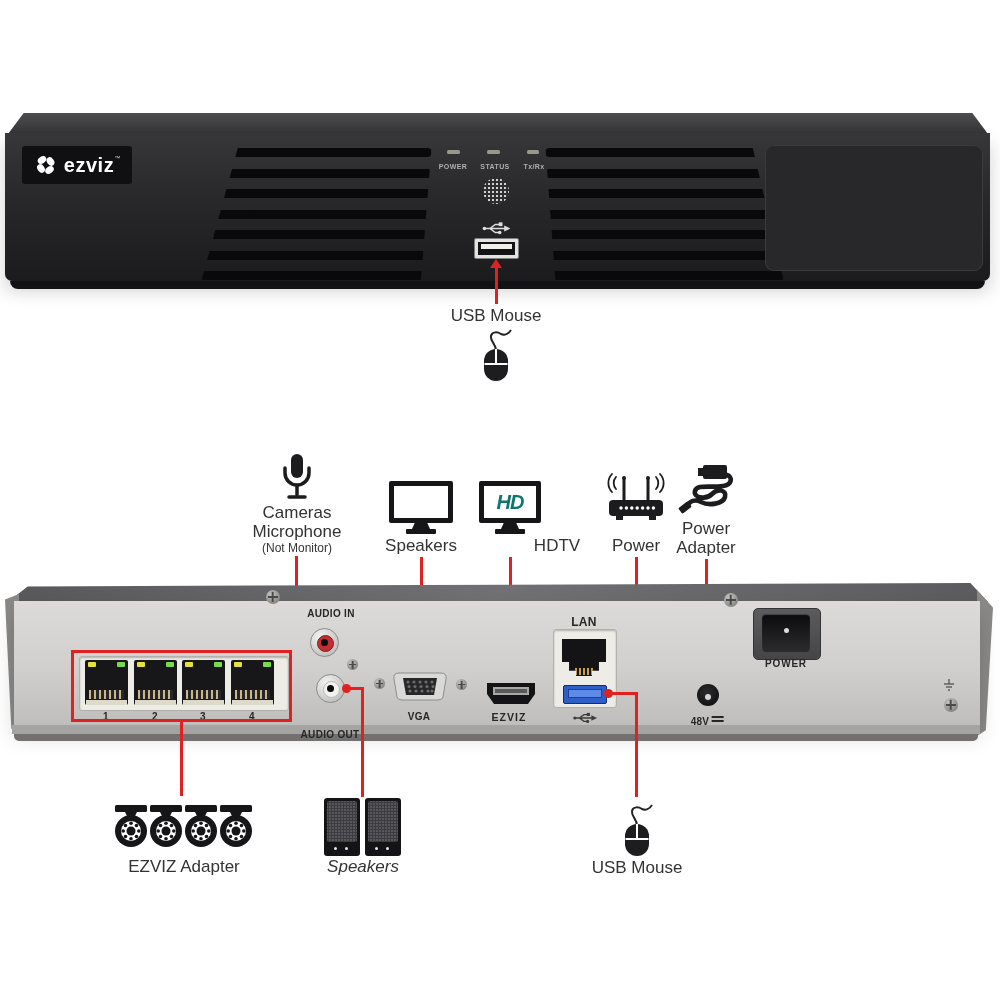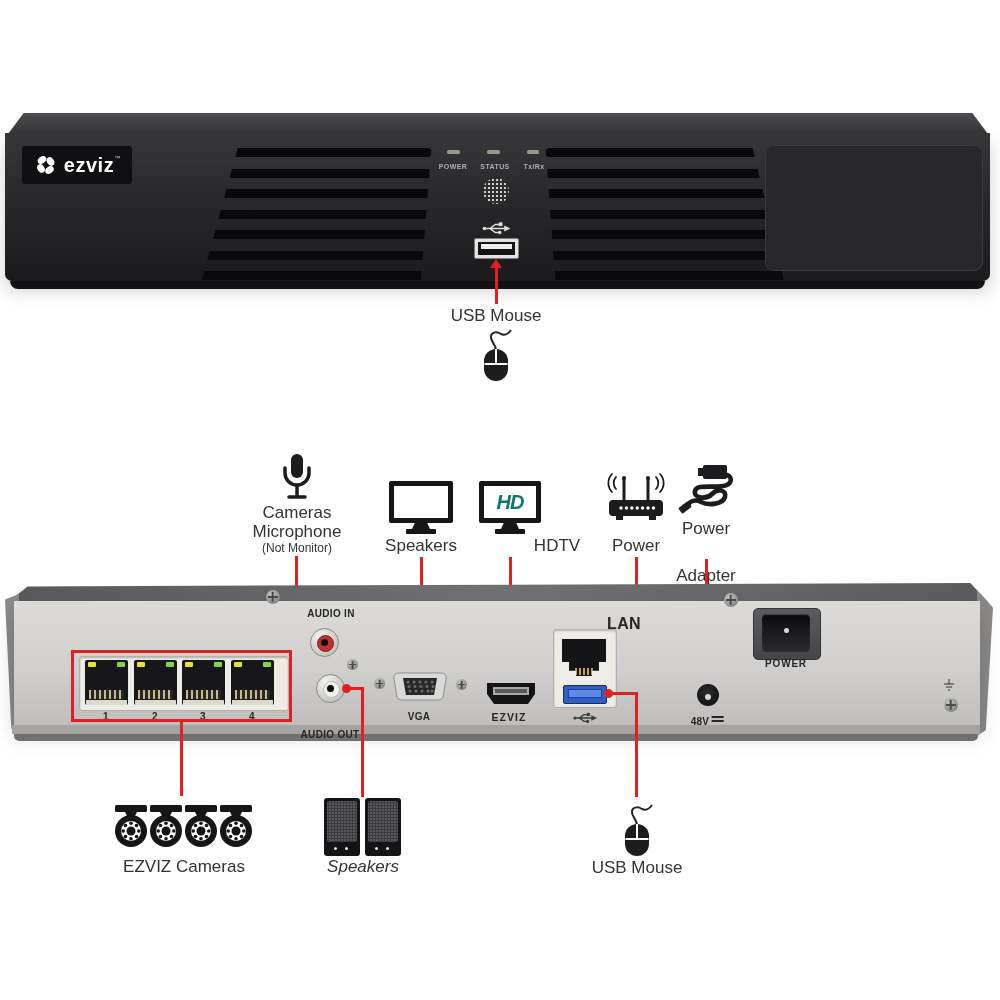--- a/index.html
+++ b/index.html
@@ -224,21 +224,21 @@
   <div class="abs redline" style="left:612px;top:658px;width:25px;height:3px;"></div>
   <div class="abs reddot" style="left:604.5px;top:655px;"></div>
 
   <svg class="abs" style="left:673px;top:463px;" width="62" height="54" viewBox="0 0 62 54">
     <rect x="30" y="2" width="24" height="14" rx="2" fill="#1c1c1e"></rect>
     <rect x="25" y="5" width="7" height="8" fill="#1c1c1e"></rect>
     <path d="M54,12 C60,14 59,22 50,23 C37,25 24,21 22,28 C20,35 33,37 39,31 C45,25 54,27 52,34 C50,41 36,43 28,39 C22,36 17,38 14,43" stroke="#1c1c1e" stroke-width="4.6" fill="none" stroke-linecap="round"></path>
     <rect x="6" y="41" width="12" height="7" rx="1.5" fill="#1c1c1e" transform="rotate(-38 12 44.5)"></rect>
   </svg>
   <div class="abs ctr callout-lbl" style="left:706px;top:519px;">Power</div>
-  <div class="abs ctr callout-lbl" style="left:706px;top:538px;margin-top:28px;">Adapter</div>
+  <div class="abs ctr callout-lbl" style="left:706px;top:538px;">Adapter</div>
   <div class="abs redline" style="left:705px;top:559px;width:3px;height:122px;"></div>
   <div class="abs reddot" style="left:702px;top:680.5px;"></div>
 
   <div class="abs rear-top" style="left:8px;top:583px;width:980px;height:19px;"></div>
   <div class="abs rear-side" style="left:5px;top:594px;width:14px;height:140px;clip-path:polygon(0 4%,100% 0,100% 100%,45% 96%);"></div>
   <div class="abs rear-side" style="left:977px;top:590px;width:16px;height:146px;clip-path:polygon(0 0,100% 12%,55% 96%,0 100%);"></div>
   <div class="abs rear-face" style="left:14px;top:601px;width:966px;height:124px;"></div>
   <div class="abs rear-b1" style="left:12px;top:725px;width:968px;height:9px;"></div>
   <div class="abs rear-b2" style="left:14px;top:734px;width:964px;height:7px;"></div>
 
@@ -341,21 +341,21 @@
     </div>
   <div class="abs ctr rear-lbl" style="left:419px;top:711px;">VGA</div>
 
   <svg class="abs" style="left:486px;top:682px;" width="50" height="24" viewBox="0 0 50 24">
     <path d="M1,1 H49 V12 L42,22 H8 L1,12 Z" fill="#141416"></path>
     <rect x="7" y="5" width="36" height="8" fill="#a8a8a6"></rect>
     <rect x="9" y="7" width="32" height="4" fill="#59595b"></rect>
   </svg>
   <div class="abs ctr rear-lbl" style="left:509px;top:711px;letter-spacing:1px;font-size:10.5px;">EZVIZ</div>
 
-  <div class="abs ctr rear-lbl" style="left:584px;top:615px;font-size:16px;margin-left:40px;">LAN</div>
+  <div class="abs ctr rear-lbl" style="left:584px;top:615px;font-size:12px;">LAN</div>
   <div class="abs bezel" style="left:553px;top:629px;width:62px;height:77px;"></div>
   <div class="abs rj45r" style="left:562px;top:639px;width:44px;height:37px;">
       <span class="teeth"></span>
     </div>
   <div class="abs usb3" style="left:563px;top:685px;width:42px;height:17px;">
       <span class="tongue"></span>
     </div>
   <svg class="abs" style="left:572px;top:712px;" width="25" height="12" viewBox="0 0 44 20">
     <g stroke="#3c3c3a" stroke-width="2.4" fill="none">
       <path d="M4,10 H35 M13,10 L21,4 H27 M13,10 L21,16 H26"></path>
@@ -450,21 +450,21 @@
           <circle cx="17" cy="38.8" r="1.8"></circle>
           <circle cx="11.5" cy="36.5" r="1.8"></circle>
           <circle cx="9.2" cy="31" r="1.8"></circle>
           <circle cx="11.5" cy="25.5" r="1.8"></circle>
           <circle cx="17" cy="23.2" r="1.8"></circle>
           <circle cx="22.5" cy="25.5" r="1.8"></circle>
         </g>
       <circle cx="17" cy="31" r="4.5" fill="#161618"></circle>
     </svg>
   </div>
-  <div class="abs ctr callout-lbl" style="left:184px;top:857px;">EZVIZ Cameras</div>
+  <div class="abs ctr callout-lbl" style="left:184px;top:857px;">EZVIZ Adapter</div>
 
   <div class="abs" style="left:324px;top:798px;width:77px;height:58px;">
     <div class="spk" style="left:0;">
         <span class="grille"></span>
         <span class="d1"></span>
         <span class="d2"></span>
       </div>
     <div class="spk" style="left:41px;">
         <span class="grille"></span>
         <span class="d1"></span>

